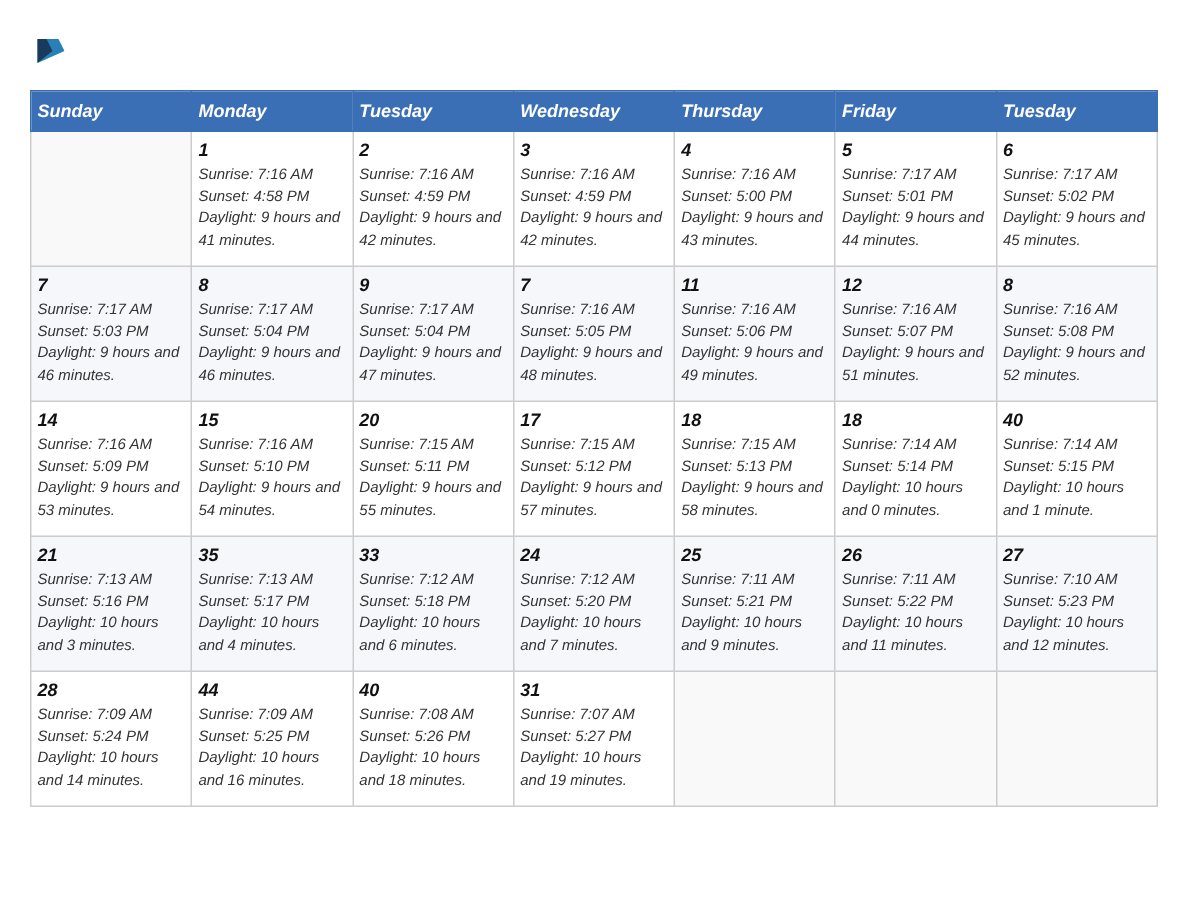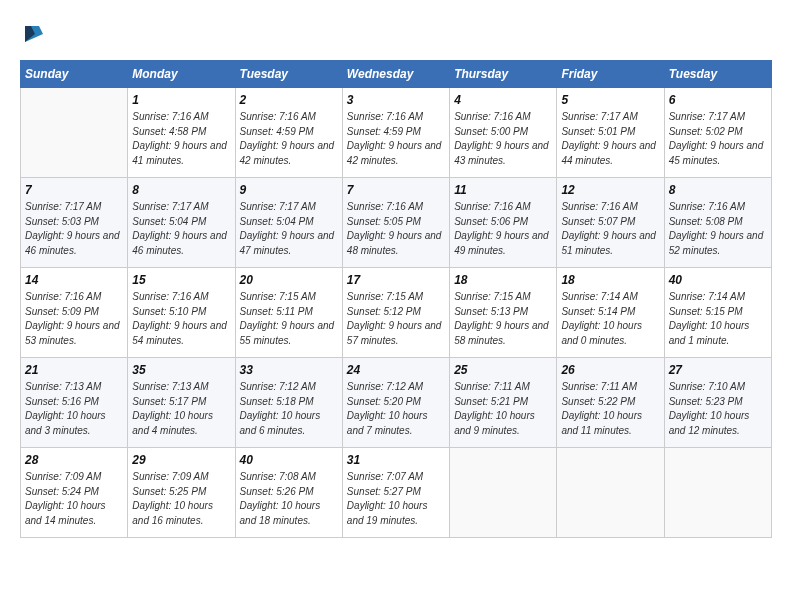--- a/index.html
+++ b/index.html
@@ -232,21 +232,21 @@
           <div class="day-number">27</div>
           <div class="day-info">Sunrise: 7:10 AM<br>Sunset: 5:23 PM<br>Daylight: 10 hours and 12 minutes.</div>
         </td>
       </tr>
       <tr>
         <td>
           <div class="day-number">28</div>
           <div class="day-info">Sunrise: 7:09 AM<br>Sunset: 5:24 PM<br>Daylight: 10 hours and 14 minutes.</div>
         </td>
         <td>
-          <div class="day-number">29</div>
+          <div class="day-number">44</div>
           <div class="day-info">Sunrise: 7:09 AM<br>Sunset: 5:25 PM<br>Daylight: 10 hours and 16 minutes.</div>
         </td>
         <td>
           <div class="day-number">40</div>
           <div class="day-info">Sunrise: 7:08 AM<br>Sunset: 5:26 PM<br>Daylight: 10 hours and 18 minutes.</div>
         </td>
         <td>
           <div class="day-number">31</div>
           <div class="day-info">Sunrise: 7:07 AM<br>Sunset: 5:27 PM<br>Daylight: 10 hours and 19 minutes.</div>
         </td>

